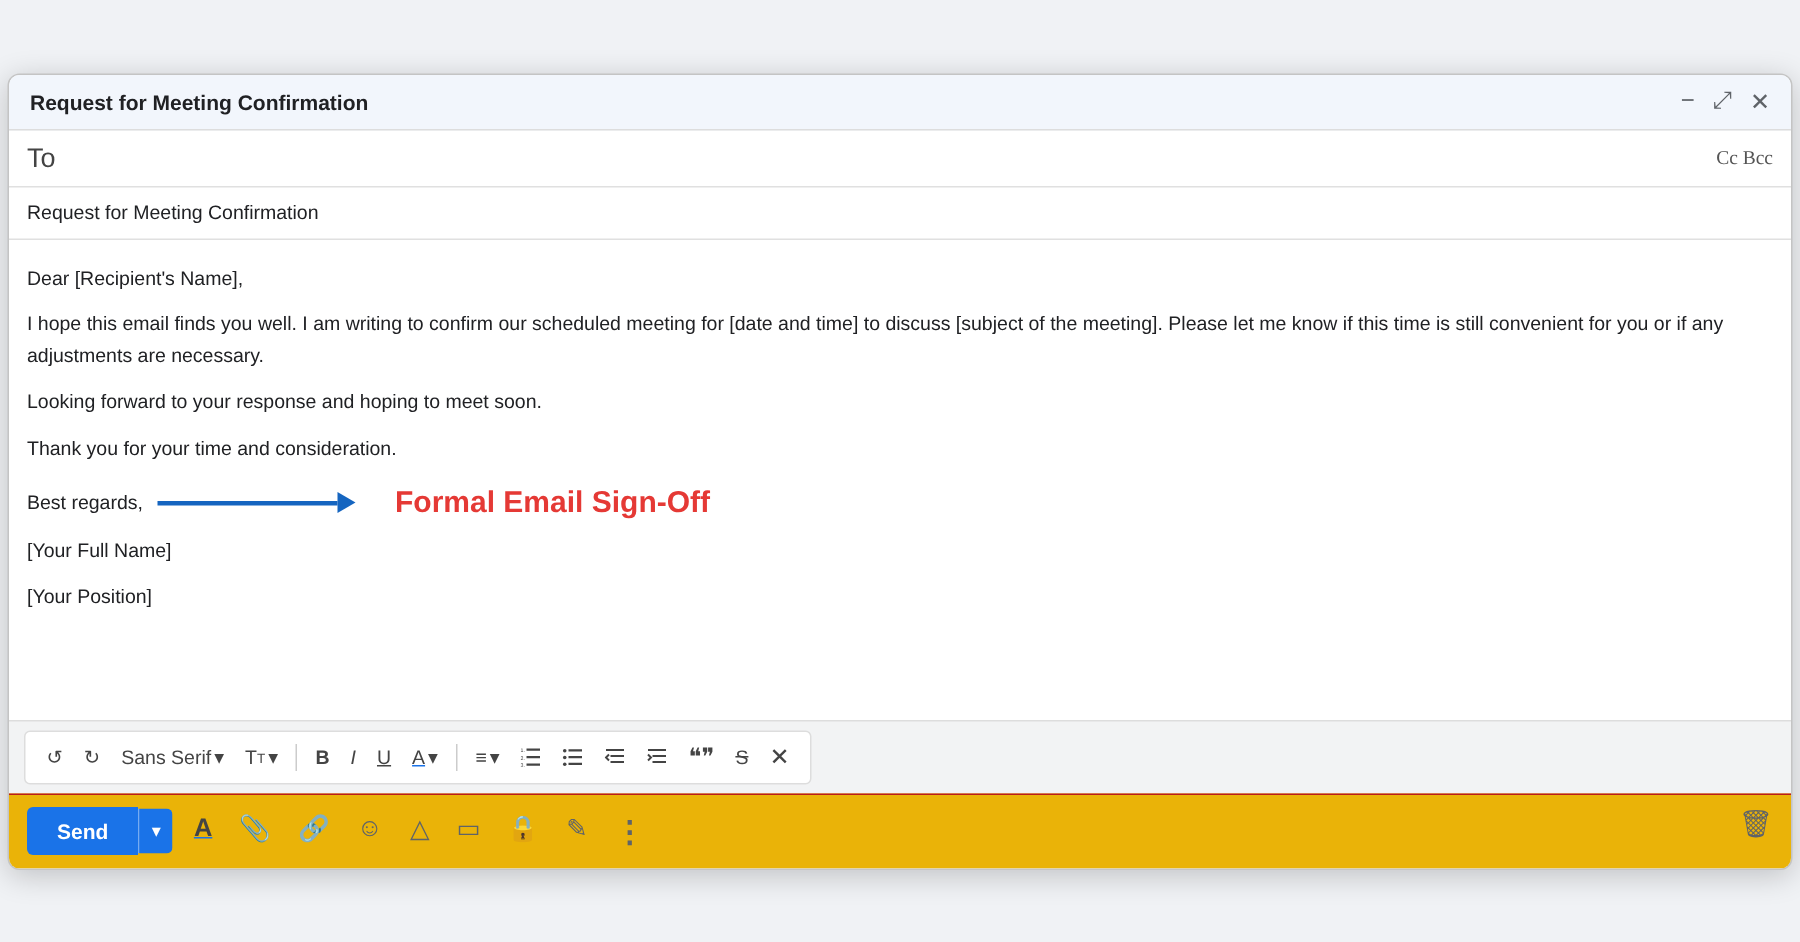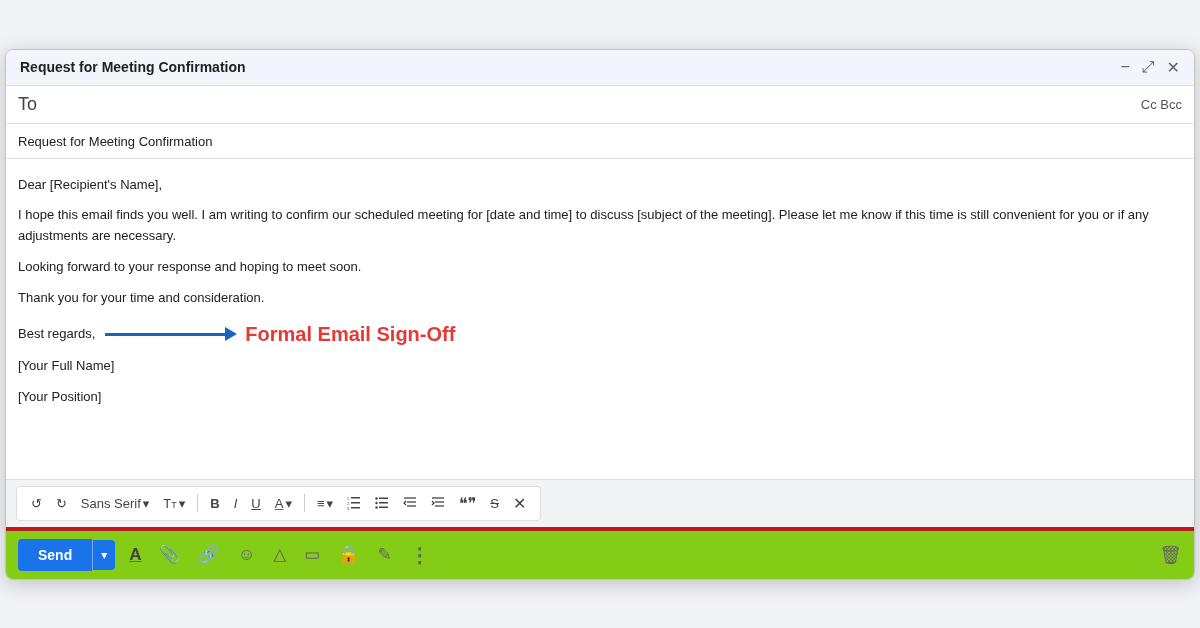--- a/index.html
+++ b/index.html
@@ -53,20 +53,21 @@
       flex: 1;
       border: none;
       outline: none;
       font-size: 13px;
       color: #202124;
     }
     .cc-bcc {
       font-size: 13px;
       color: #555;
       cursor: pointer;
+      font-family: Liberation Serif, serif;
     }
     .subject-row {
       border-bottom: 1px solid #e0e0e0;
       padding: 8px 12px;
     }
     .subject-input {
       width: 100%;
       border: none;
       outline: none;
       font-size: 13px;
@@ -103,21 +104,21 @@
       width: 0;
       height: 0;
       border-top: 7px solid transparent;
       border-bottom: 7px solid transparent;
       border-left: 12px solid #1565c0;
     }
     .annotation-label {
       font-size: 20px;
       font-weight: 700;
       color: #e53935;
-      margin-left: 8px;
+      margin-left: 26px;
       white-space: nowrap;
     }
     .toolbar-outer {
       background: #f2f3f4;
       border-top: 1px solid #ddd;
       padding: 6px 10px;
     }
     .toolbar {
       display: flex;
       align-items: center;
@@ -143,25 +144,25 @@
       width: 1px;
       height: 18px;
       background: #ccc;
       margin: 0 2px;
     }
     .toolbar-bold { font-weight: bold; }
     .toolbar-italic { font-style: italic; }
     .toolbar-underline { text-decoration: underline; }
     .bottom-bar {
       display: flex;
-      align-items: center;
+      align-items: flex-start;
       padding: 8px 12px;
       gap: 10px;
-      border-top: 4px solid #b91c1c;
-      background: #84cc16;
+      border-top: 1px solid #b91c1c;
+      background: #eab308;
     }
     .send-btn-group {
       display: flex;
       align-items: center;
     }
     .send-btn {
       background: #1a73e8;
       color: #fff;
       border: none;
       padding: 8px 20px;

